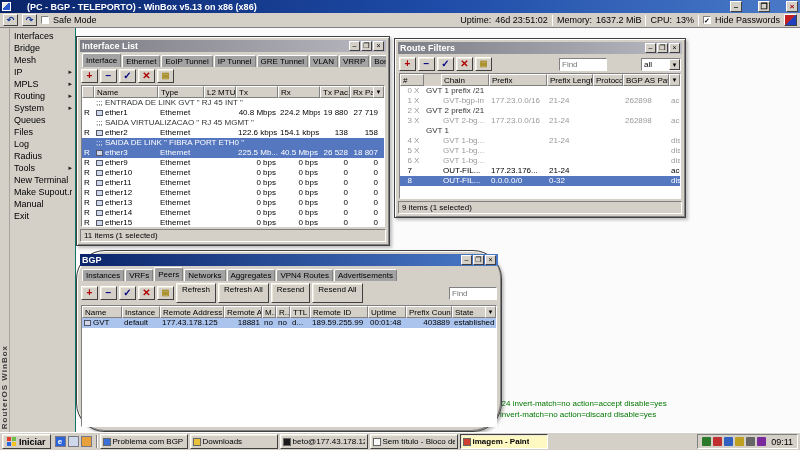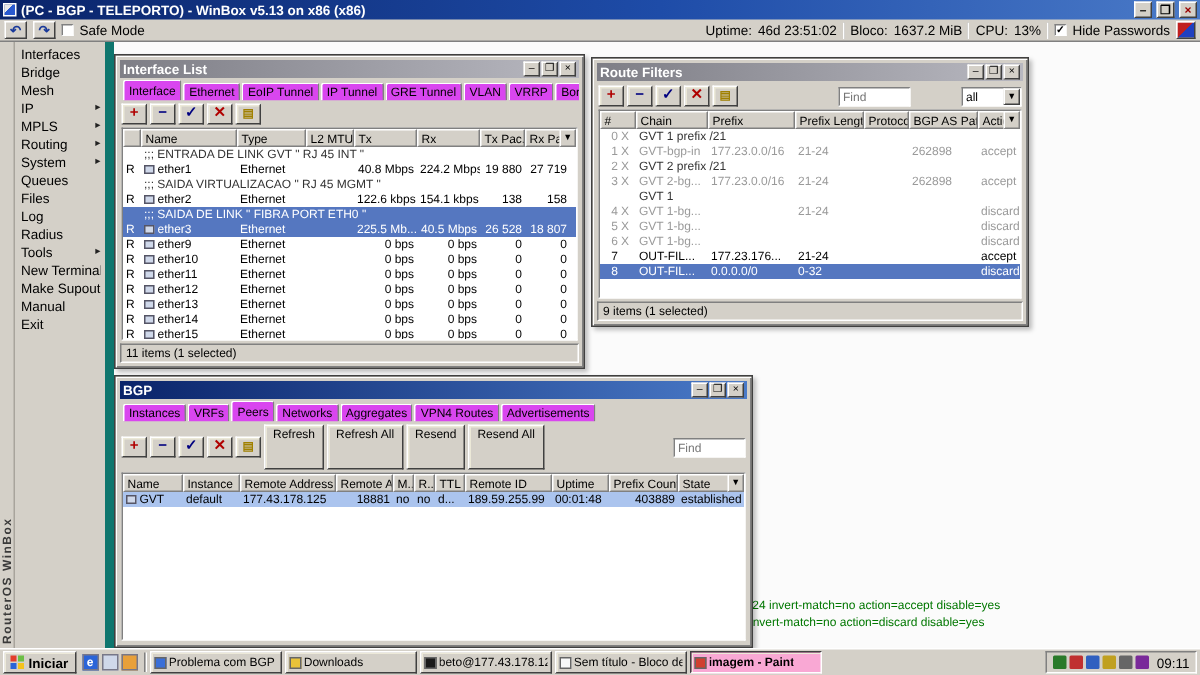--- a/index.html
+++ b/index.html
@@ -1,65 +1,65 @@
 <!DOCTYPE html>
 <html><head>
 <meta charset="utf-8">
 <style>
   *{margin:0;padding:0;box-sizing:border-box;font-family:"Liberation Sans",sans-serif;}
   html,body{width:800px;height:450px;overflow:hidden;}
   .screen{position:relative;width:800px;height:450px;background:#d4d0c8;overflow:hidden;font-size:9px;color:#000;}
 
   
-  .titlebar{position:absolute;left:0;top:0;width:800px;height:13px;background:linear-gradient(90deg,#0a246a 0%,#1e4ca8 55%,#4a7ac8 100%);display:flex;align-items:center;gap:3px;padding:0 2px;z-index:50;}
+  .titlebar{position:absolute;left:0;top:0;width:800px;height:13px;background:linear-gradient(90deg,#0a246a 0%,#1e4ca8 55%,#4a7ac8 100%);display:flex;align-items:center;gap:16px;padding:0 2px;z-index:50;}
   .app-icon{width:9px;height:9px;background:linear-gradient(135deg,#e8e8e8 0 40%,#2a5ad0 40% 100%);border:1px solid #fff;flex:none;}
   .title-text{color:#fff;font-size:9px;font-weight:bold;flex:1;white-space:nowrap;overflow:hidden;}
   .wbtn{width:12px;height:11px;background:#d4d0c8;border:1px solid;border-color:#fff #404040 #404040 #fff;font-size:8px;line-height:9px;text-align:center;font-weight:bold;flex:none;}
   .wbtn.close{color:#990000;}
 
   
   .topbar{position:absolute;left:0;top:13px;width:800px;height:15px;background:#d4d0c8;border-bottom:1px solid #808080;display:flex;align-items:center;gap:4px;padding:0 3px;z-index:49;}
   .navbtn{width:15px;height:12px;background:#d4d0c8;border:1px solid;border-color:#fff #404040 #404040 #fff;color:#1a3a9a;font-size:9px;line-height:10px;text-align:center;font-weight:bold;}
   .cb{width:8px;height:8px;background:#fff;border:1px solid;border-color:#808080 #fff #fff #808080;font-size:7px;line-height:7px;text-align:center;font-weight:bold;color:#000;}
   .spacer{flex:1;}
   .vsep{width:1px;height:11px;background:#808080;border-right:1px solid #fff;}
   .logo-btn{width:13px;height:12px;border:1px solid;border-color:#fff #404040 #404040 #fff;background:linear-gradient(135deg,#c02020 0 50%,#2040c0 50% 100%);}
 
   
   .brand-strip{position:absolute;left:0;top:28px;width:10px;bottom:18px;background:#d4d0c8;border-right:1px solid #a8a49c;z-index:5;}
   .brand-text{position:absolute;bottom:3px;left:0;width:10px;writing-mode:vertical-rl;transform:rotate(180deg);font-size:8px;font-weight:bold;color:#3a3a3a;letter-spacing:1px;white-space:nowrap;}
-  .sidebar{position:absolute;left:10px;top:28px;width:66px;bottom:18px;background:#d4d0c8;border-right:6px solid #0f766e;padding-top:2px;z-index:5;}
+  .sidebar{position:absolute;left:10px;top:28px;width:66px;bottom:18px;background:#d4d0c8;border-right:1px solid #0f766e;padding-top:2px;z-index:5;}
   .menu-item{height:12px;line-height:12px;font-size:9px;padding:0 3px 0 4px;display:flex;align-items:center;white-space:nowrap;overflow:hidden;}
   .mi-label{flex:1;overflow:hidden;}
   .mi-arrow{font-size:7px;color:#222;flex:none;}
 
   
   .mdi{position:absolute;left:76px;top:28px;right:0;bottom:18px;background:#fbfbfb;overflow:hidden;}
 
   
   .win{position:absolute;background:#d4d0c8;border:1px solid #404040;box-shadow:inset 1px 1px 0 #fff,inset -1px -1px 0 #808080,2px 2px 3px rgba(0,0,0,.25);padding:3px;display:flex;flex-direction:column;}
   .il-win{left:0;top:8px;width:314px;height:210px;z-index:2;}
   .rf-win{left:318px;top:10px;width:292px;height:180px;z-index:3;}
-  .bgp-win{left:0;top:222px;width:426px;height:182px;z-index:4;}
+  .bgp-win{left:0;top:222px;width:426px;height:182px;z-index:4;border-radius:29px;}
   .win-title{height:12px;display:flex;align-items:center;padding:0 2px;margin-bottom:1px;flex:none;}
   .win.inactive .win-title{background:linear-gradient(90deg,#7e7e86,#b8b8c0);}
   .win.active .win-title{background:linear-gradient(90deg,#0a246a,#4a7ac8);}
   .wt-text{flex:1;font-size:9px;font-weight:bold;color:#fff;white-space:nowrap;overflow:hidden;}
   .wt-btn{width:11px;height:10px;margin-left:1px;background:#d4d0c8;border:1px solid;border-color:#fff #404040 #404040 #fff;font-size:7px;line-height:8px;text-align:center;flex:none;}
   .tabs{display:flex;align-items:flex-end;height:14px;padding:1px 2px 0;overflow:hidden;flex:none;}
-  .tab{font-size:8px;padding:0 3px;height:12px;line-height:11px;background:#d946ef;border:1px solid;border-color:#fff #808080 #808080 #fff;border-bottom:none;border-radius:2px 2px 0 0;margin-right:1px;white-space:nowrap;}
+  .tab{font-size:8px;padding:0 3px;height:12px;line-height:11px;background:#a3a3a3;border:1px solid;border-color:#fff #808080 #808080 #fff;border-bottom:none;border-radius:2px 2px 0 0;margin-right:1px;white-space:nowrap;}
   .tab.active{height:14px;line-height:13px;position:relative;z-index:2;}
   .wtoolbar{display:flex;align-items:center;gap:2px;padding:2px 1px;flex:none;}
   .ibtn{width:17px;height:14px;background:#d4d0c8;border:1px solid;border-color:#fff #404040 #404040 #fff;box-shadow:inset 1px 1px 0 #ece9d8;font-size:10px;line-height:12px;text-align:center;font-weight:bold;flex:none;}
   .ibtn.add{color:#b00000;}
   .ibtn.remove{color:#000080;}
   .ibtn.enable{color:#000080;}
   .ibtn.disable{color:#b00000;}
   .ibtn.comment{color:#a08000;font-size:8px;}
-  .pbtn{height:30px;background:#d4d0c8;border:1px solid;border-color:#fff #404040 #404040 #fff;box-shadow:inset 1px 1px 0 #ece9d8;font-size:8px;padding:0 5px;line-height:12px;white-space:nowrap;flex:none;}
+  .pbtn{height:20px;background:#d4d0c8;border:1px solid;border-color:#fff #404040 #404040 #fff;box-shadow:inset 1px 1px 0 #ece9d8;font-size:8px;padding:0 5px;line-height:12px;white-space:nowrap;flex:none;}
   .find-box{margin-left:auto;display:flex;gap:2px;align-items:center;}
   .find-input{width:48px;height:13px;border:1px solid;border-color:#808080 #fff #fff #808080;font-size:8px;padding:0 2px;background:#fff;}
   .combo{width:40px;height:13px;background:#fff;border:1px solid;border-color:#808080 #fff #fff #808080;display:flex;align-items:center;font-size:8px;padding-left:2px;margin-left:32px;}
   .combo-arrow{margin-left:auto;width:11px;height:11px;background:#d4d0c8;border:1px solid;border-color:#fff #404040 #404040 #fff;font-size:6px;line-height:10px;text-align:center;}
 
   
   .gridwrap{flex:1;margin:0 1px 1px;background:#fff;border:1px solid;border-color:#808080 #fff #fff #808080;display:flex;flex-direction:column;overflow:hidden;}
   .grid-h{display:flex;position:relative;background:#d4d0c8;flex:none;}
   .gh{font-size:8px;height:12px;line-height:11px;padding:0 2px;background:#d4d0c8;border:1px solid;border-color:#fff #808080 #808080 #fff;white-space:nowrap;overflow:hidden;flex:none;}
   .hdr-dd{position:absolute;right:0;top:0;width:11px;height:12px;background:#d4d0c8;border:1px solid;border-color:#fff #808080 #808080 #fff;font-size:6px;line-height:10px;text-align:center;z-index:2;}
@@ -73,21 +73,21 @@
   .comment-text{color:#333;}
   .gr.sel .comment-text{color:#fff;}
   .cell-icon{display:inline-block;width:7px;height:6px;margin:2px 2px 0 0;vertical-align:top;border:1px solid #556;}
   .icon-nic{background:#cfd8ea;}
   .icon-peer{background:#cfd8ea;}
   .statusbar{flex:none;height:13px;font-size:8px;line-height:11px;padding:0 3px;background:#d4d0c8;border:1px solid;border-color:#808080 #fff #fff #808080;margin-top:1px;}
 
   
   .c0{width:12px;}.c1{width:64px;}.c2{width:46px;}.c3{width:32px;}.c4{width:42px;}.c5{width:42px;}.c6{width:30px;}.c7{width:30px;}.c8{flex:1;min-width:0;}
   
-  .rh0{width:24px;}.r0{width:14px;}.rf0{width:10px;padding:0;}.r1{width:48px;}.r2{width:58px;}.r3{width:46px;}.r4{width:30px;}.r5{width:46px;}.r6{flex:1;min-width:0;}
+  .rh0{width:24px;}.r0{width:14px;}.rf0{width:10px;padding:0;}.r1{width:48px;margin-left:17px;}.r2{width:58px;}.r3{width:46px;}.r4{width:30px;}.r5{width:46px;}.r6{flex:1;min-width:0;}
   
   .b0{width:40px;}.b1{width:38px;}.b2{width:64px;}.b3{width:38px;}.b4{width:14px;}.b5{width:14px;}.b6{width:20px;}.b7{width:58px;}.b8{width:38px;}.b9{width:46px;}.b10{flex:1;min-width:0;}
 
   
   .terminal{position:absolute;left:414px;top:370px;z-index:1;font-family:"DejaVu Sans Mono",monospace;font-size:8px;color:#007700;}
   .tline{white-space:pre;line-height:11px;}
   .tline.indent{padding-left:10px;}
 
   
   .taskbar{position:absolute;left:0;bottom:0;width:800px;height:18px;background:#d4d0c8;border-top:1px solid #fff;display:flex;align-items:center;gap:2px;padding:0 2px;z-index:60;}
@@ -95,21 +95,21 @@
   .winflag{display:grid;grid-template-columns:4px 4px;grid-template-rows:4px 4px;gap:1px;flex:none;}
   .wf1{background:#e33e2c;}.wf2{background:#6cbe45;}.wf3{background:#2a64d8;}.wf4{background:#f4c21c;}
   .ql{display:flex;gap:2px;align-items:center;padding:0 2px;flex:none;}
   .qlicon{width:11px;height:11px;border:1px solid #778;font-size:8px;line-height:10px;text-align:center;font-weight:bold;}
   .ql-e{color:#fff;background:#2a64d8;}
   .ql-d{background:#cfd8ea;}
   .ql-m{background:#e8a03a;}
   .tsep{width:2px;height:13px;border-left:1px solid #808080;border-right:1px solid #fff;flex:none;}
   .task-buttons{display:flex;gap:2px;flex:none;}
   .taskbtn{width:88px;height:15px;display:flex;align-items:center;gap:2px;padding:0 2px;background:#d4d0c8;border:1px solid;border-color:#fff #404040 #404040 #fff;box-shadow:inset 1px 1px 0 #ece9d8;font-size:8px;overflow:hidden;}
-  .taskbtn.active{border-color:#404040 #fff #fff #404040;background:#f9a8d4;font-weight:bold;}
+  .taskbtn.active{border-color:#404040 #fff #fff #404040;background:#fef9c3;font-weight:bold;}
   .ticon{width:8px;height:8px;flex:none;border:1px solid #666;}
   .ti-browser{background:#3a6fd8;}
   .ti-folder{background:#e8c23a;}
   .ti-terminal{background:#1a1a1a;}
   .ti-notepad{background:#f8f8f8;}
   .ti-paint{background:#d04030;}
   .tklabel{white-space:nowrap;overflow:hidden;}
   .tray{margin-left:auto;height:15px;display:flex;align-items:center;gap:2px;padding:0 4px;border:1px solid;border-color:#808080 #fff #fff #808080;flex:none;}
   .trayicon{width:9px;height:9px;border-radius:1px;flex:none;}
   .t1{background:#2a7a2a;}.t2{background:#c03030;}.t3{background:#3060c0;}.t4{background:#c0a020;}.t5{background:#666;}.t6{background:#7a2a9a;}
@@ -130,21 +130,21 @@
 
   <div class="topbar">
     <span class="navbtn">↶</span>
     <span class="navbtn">↷</span>
     <span class="cb"></span>
     <span>Safe Mode</span>
     <span class="spacer"></span>
     <span>Uptime:</span>
     <span>46d 23:51:02</span>
     <span class="vsep"></span>
-    <span>Bloco:</span>
+    <span>Memory:</span>
     <span>1637.2 MiB</span>
     <span class="vsep"></span>
     <span>CPU:</span>
     <span>13%</span>
     <span class="vsep"></span>
     <span class="cb">✓</span>
     <span>Hide Passwords</span>
     <span class="logo-btn"></span>
   </div>
 

